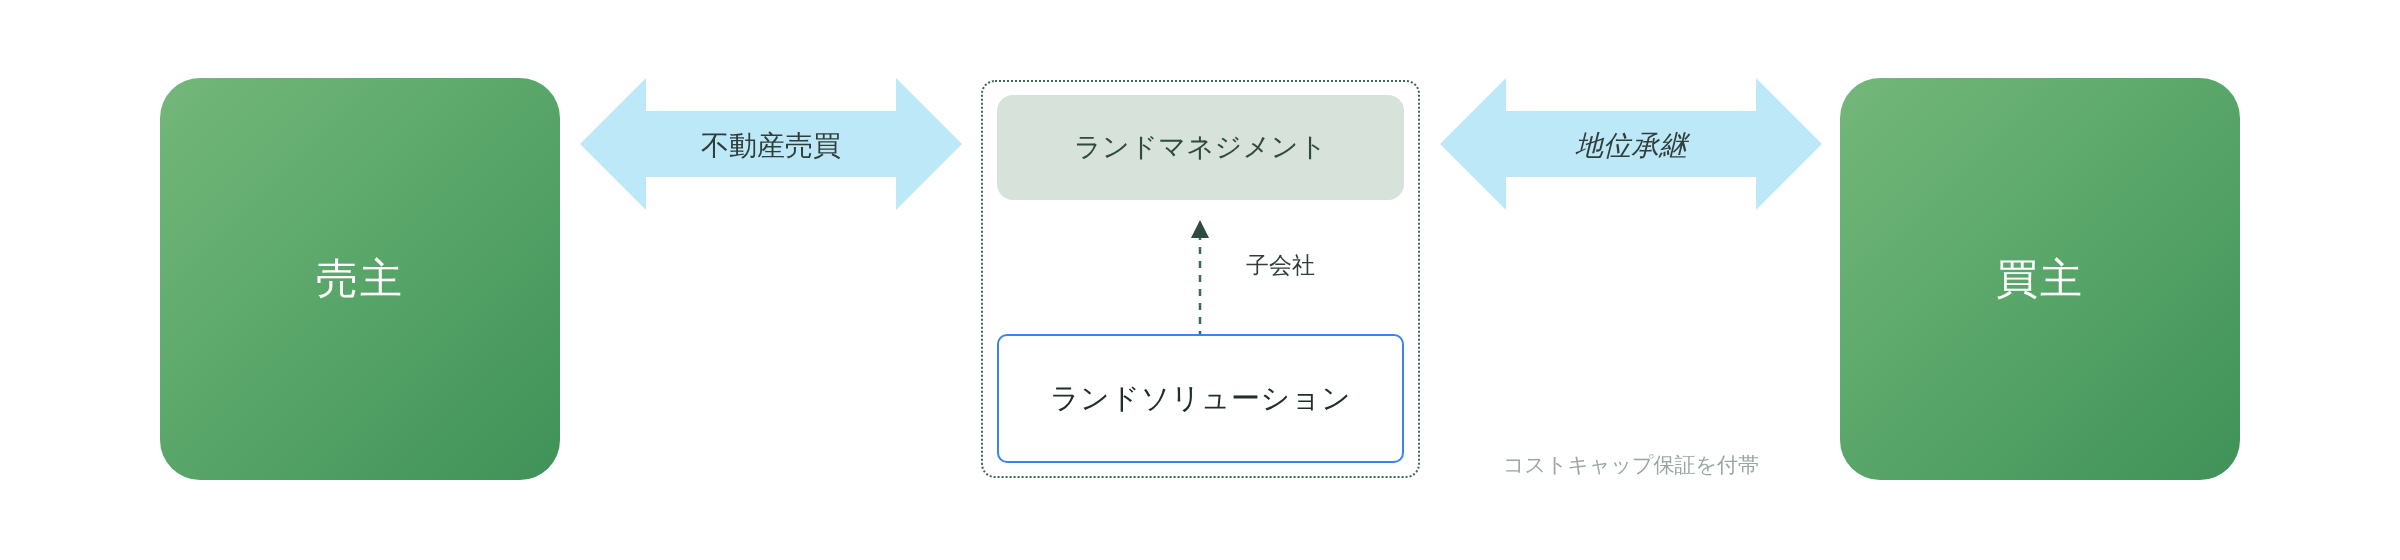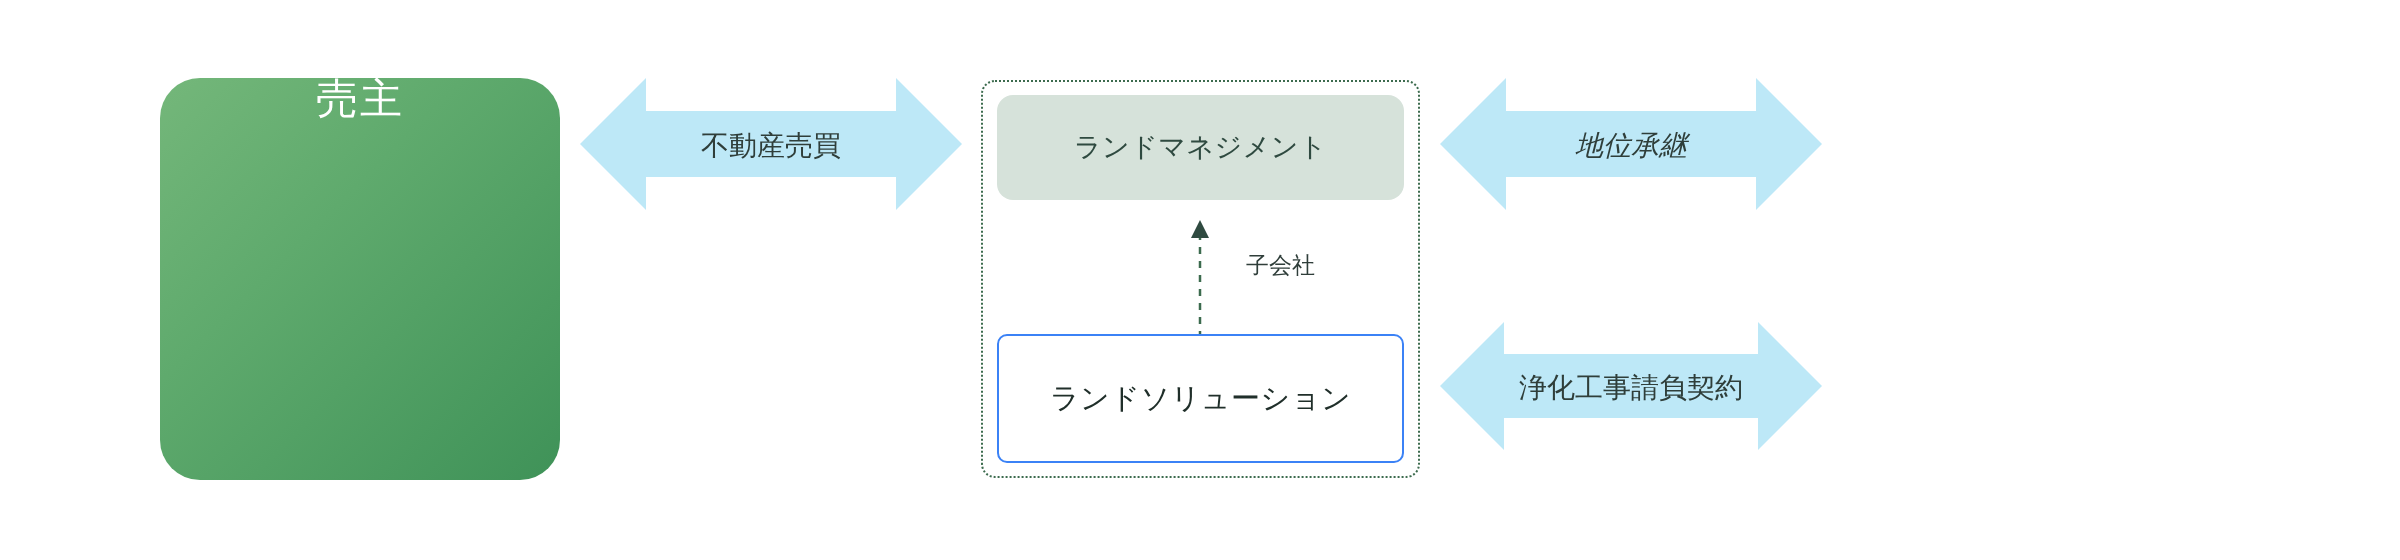--- a/index.html
+++ b/index.html
@@ -22,20 +22,21 @@
 
   
   .party-box {
     position: absolute;
     top: 78px;
     width: 400px;
     height: 402px;
     border-radius: 40px;
     background: linear-gradient(135deg, #74b77a 0%, #5faa6d 38%, #3f9258 100%);
     display: flex;
+    align-items: center;
     justify-content: center;
     box-sizing: border-box;
   }
   .party-label {
     color: #ffffff;
     font-size: 42px;
     font-weight: 400;
     letter-spacing: 2px;
     line-height: 1;
   }
@@ -185,22 +186,20 @@
     <span class="node-label">ランドソリューション</span>
   </div>
 
   <div class="arrow" id="arrow-status">
     <svg width="382" height="132" viewBox="0 0 382 132" aria-hidden="true">
       <path d="M0,66 L66,0 L66,33 L316,33 L316,0 L382,66 L316,132 L316,99 L66,99 L66,132 Z" fill="#bde8f7"></path>
     </svg>
     <div class="arrow-label">地位承継</div>
   </div>
 
-  <div class="arrow" id="arrow-contract">
-    <svg width="382" height="128" viewBox="0 0 382 128" aria-hidden="true">
-      <path d="M0,64 L64,0 L64,32 L318,32 L318,0 L382,64 L318,128 L318,96 L64,96 L64,128 Z" fill="#bde8f7"></path>
-    </svg>
-    <div class="arrow-label">浄化工事請負契約</div>
-  </div>
-
-
+
+  <div class="arrow-subcaption">コストキャップ保証を付帯</div>
+
+  <div class="party-box" id="buyer-box">
+    <span class="party-label">買主</span>
+  </div>
 
 </div>
 
 </body></html>

